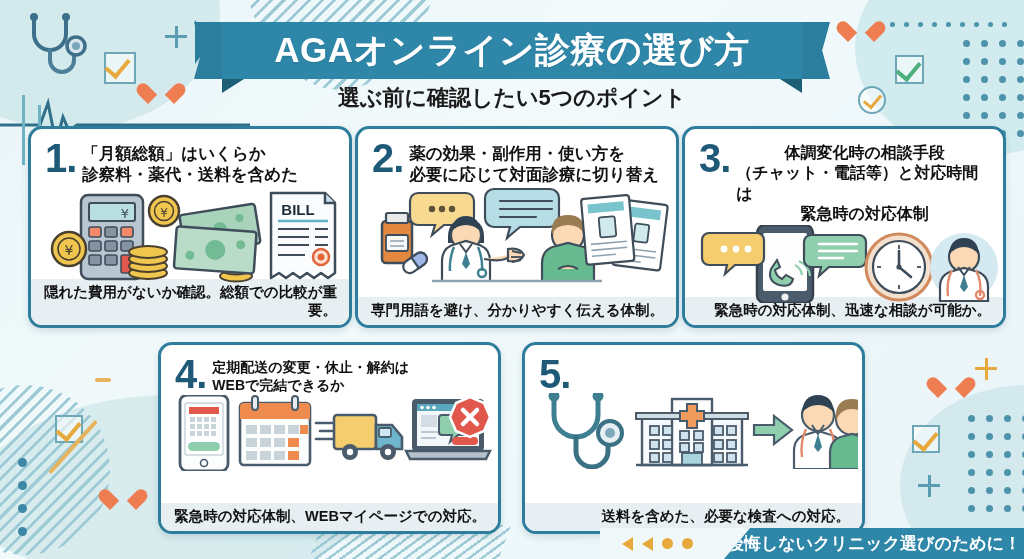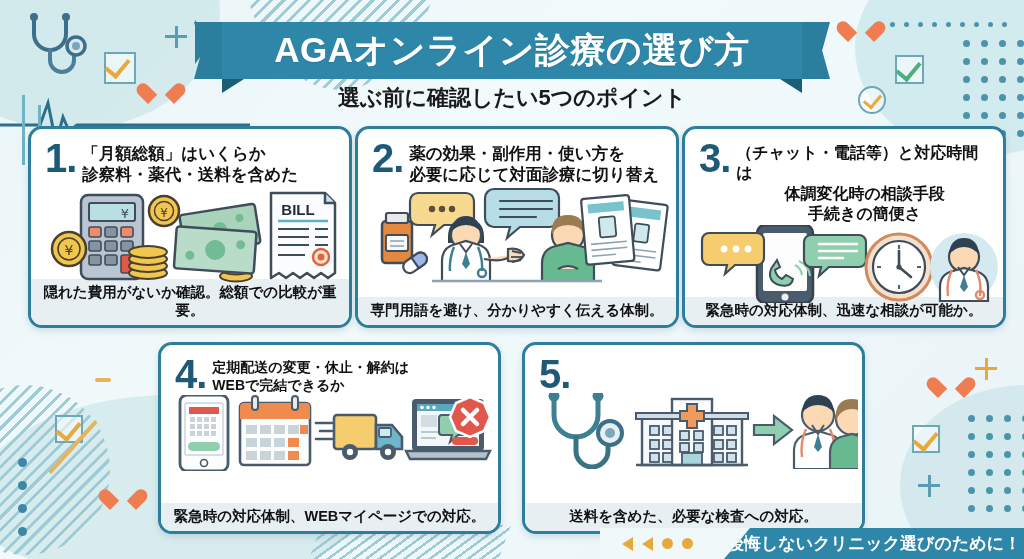--- a/index.html
+++ b/index.html
@@ -81,21 +81,21 @@
   .card{position:absolute;background:#fff;border:3px solid #2e7d9c;border-radius:14px;
     overflow:hidden;box-shadow:0 3px 7px rgba(40,90,110,.16);display:flex;flex-direction:column;}
   .card .body{flex:1;display:flex;flex-direction:column;padding:10px 10px 0;}
   .head{display:flex;align-items:flex-start;gap:6px;}
   .num{font-size:40px;font-weight:bold;color:#1e5a78;line-height:.95;flex:0 0 auto;
     padding-left:4px;letter-spacing:-1px;}
   .title{font-size:16.5px;font-weight:bold;color:#111;line-height:1.28;padding-top:4px;}
   .title.c3{text-align:left;}
   .art{flex:1;position:relative;}
   .foot{background:#e7eff3;color:#111;font-size:14.5px;font-weight:bold;
-    text-align:center;padding:5px 4px 6px;line-height:1.2;}
+    text-align:right;padding:5px 12px 6px;line-height:1.2;}
 
   #card1{left:28px;top:126px;width:318px;height:196px;}
   #card2{left:355px;top:126px;width:318px;height:196px;}
   #card3{left:682px;top:126px;width:318px;height:196px;}
   #card4{left:158px;top:342px;width:337px;height:186px;}
   #card5{left:522px;top:342px;width:337px;height:186px;}
   #card3 .title{font-size:16px;}
   #card4 .title,#card5 .title{font-size:14px;}
 
   
@@ -420,23 +420,23 @@
       </div>
     </div>
     <div class="foot">専門用語を避け、分かりやすく伝える体制。</div>
   </div>
 
   <div class="card" id="card3">
     <div class="body">
       <div class="head">
         <div class="num">3.</div>
         <div class="title c3">
+          <div style="text-align:center">体調変化時の相談手段</div>
           <div>（チャット・電話等）と対応時間は</div>
-          <div style="text-align:center">体調変化時の相談手段</div>
-          <div style="text-align:center">手続きの簡便さ</div>
+          <div style="text-align:center">緊急時の対応体制</div>
         </div>
       </div>
       <div class="art">
         <svg width="300" height="78" viewBox="0 0 300 78" style="position:absolute;left:4px;top:0px;">
 
           <rect x="58" y="0" width="56" height="78" rx="8" fill="#4a5b6b" stroke="#36414d" stroke-width="2.5"></rect>
           <rect x="64" y="8" width="44" height="58" rx="2" fill="#fdfdfd"></rect>
           <circle cx="86" cy="72" r="3.5" fill="#eef1f3"></circle>
 
           <path d="M72 44 q-4 12 8 16 q12 3 14 -6 l-7 -4 -4 4 q-6 -3 -7 -9 l5 -3 -3 -7 z" fill="#8fcfae" stroke="#3f4d5a" stroke-width="2"></path>

